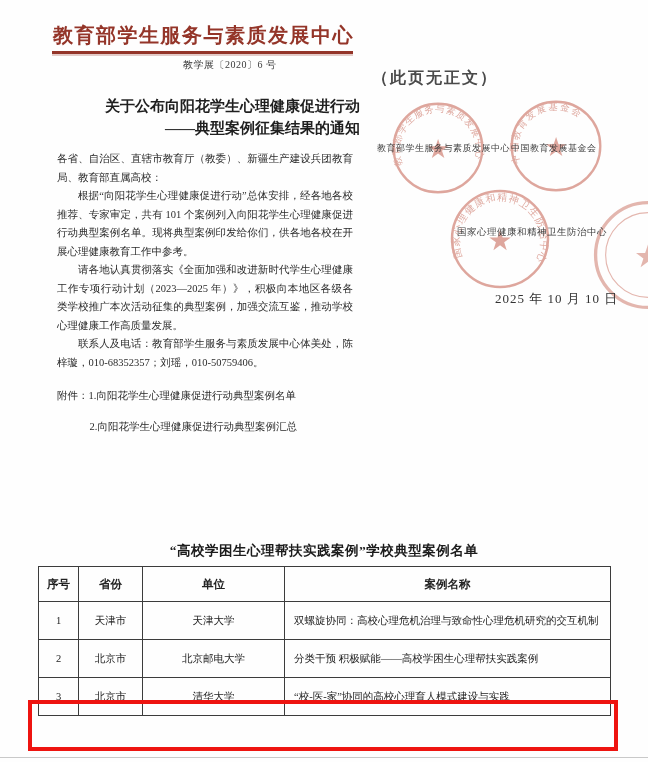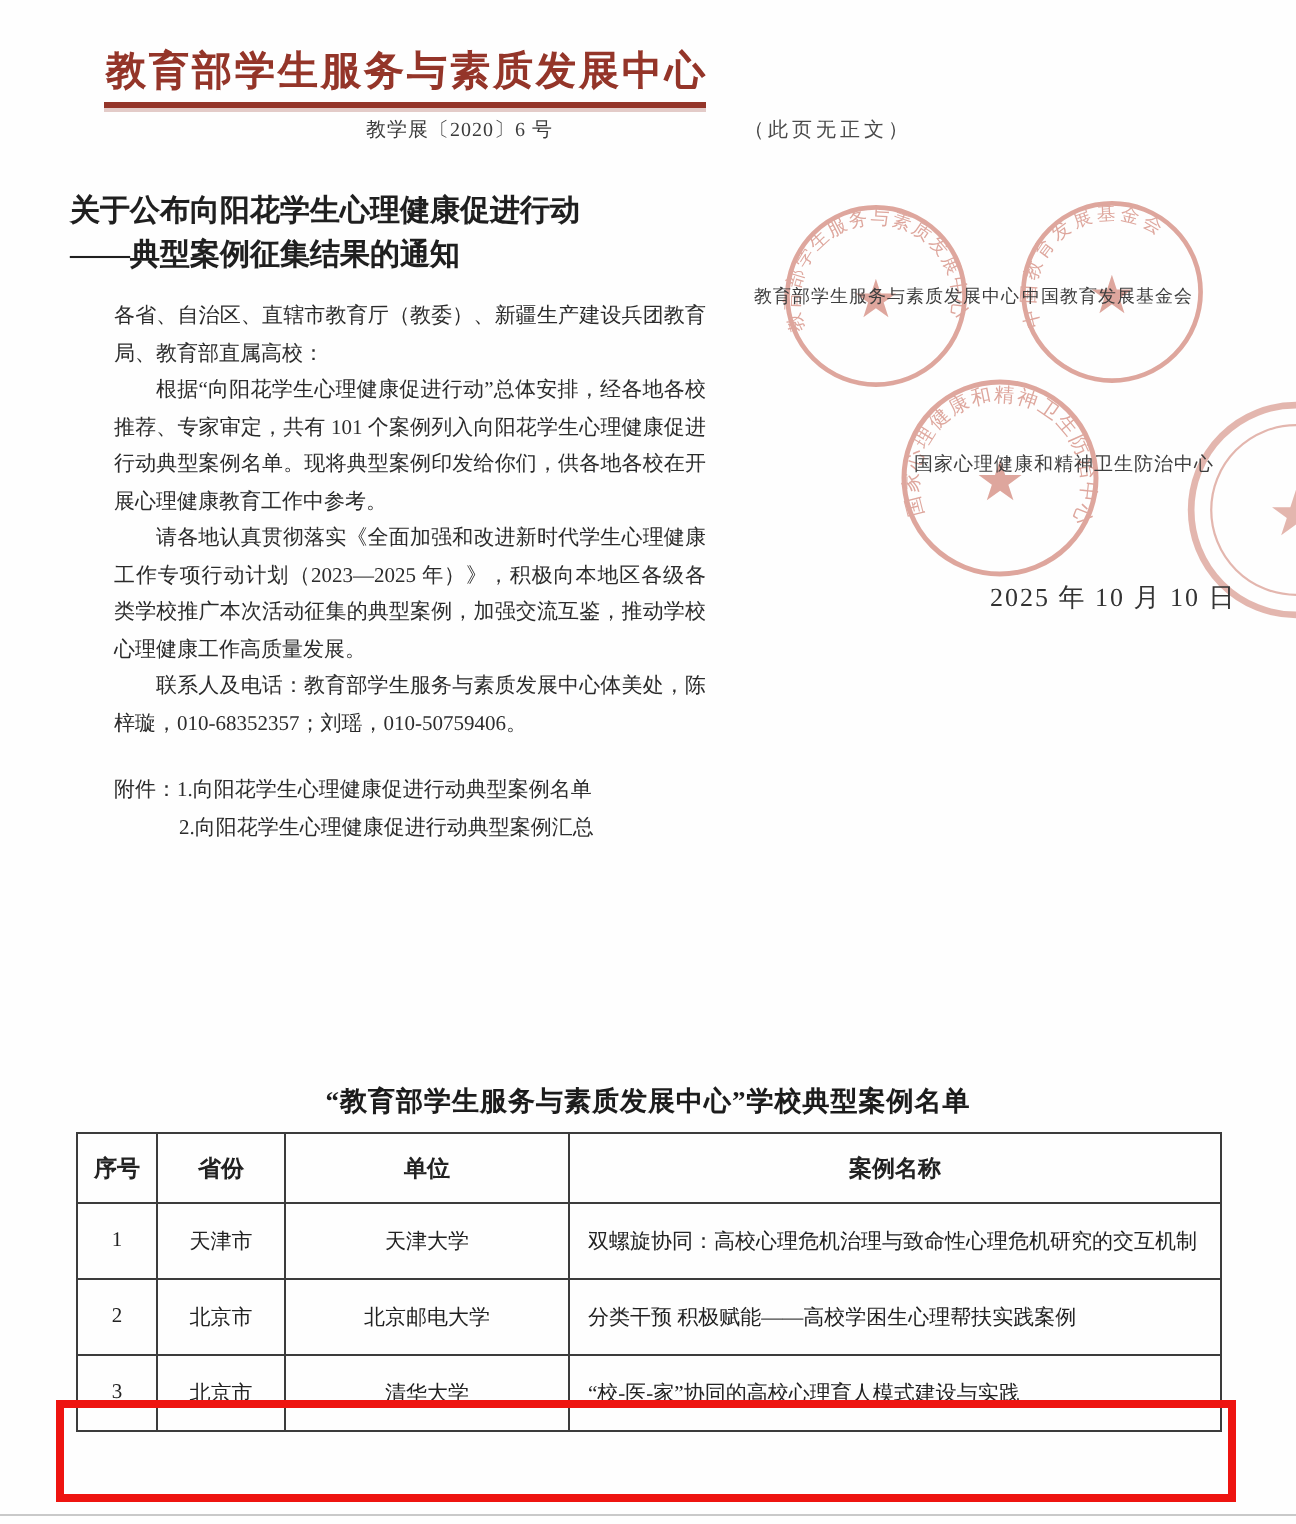--- a/index.html
+++ b/index.html
@@ -18,41 +18,41 @@
   }
   .letterhead-rule{
     position:absolute;left:52px;top:51px;width:301px;height:2.5px;
     background:#943529;box-shadow:0 2px 0 rgba(148,53,41,.25);
   }
   .doc-number{
     position:absolute;left:183px;top:58px;
     font-size:10px;color:#3b3b3b;letter-spacing:.5px;white-space:nowrap;
   }
   .no-body-note{
-    position:absolute;left:372px;top:58px;
-    font-size:10px;color:#4a4a4a;letter-spacing:2px;white-space:nowrap;
+    position:absolute;left:372px;top:68px;
+    font-size:16px;color:#4a4a4a;letter-spacing:2px;white-space:nowrap;font-weight:bold;
   }
 
   
   .notice-title{
     position:absolute;left:35px;top:95px;width:325px;
-    text-align:left;font-weight:bold;font-size:15px;line-height:22px;
+    text-align:right;font-weight:bold;font-size:15px;line-height:22px;
     color:#1f1f1f;
   }
 
   
   .notice-body{
     position:absolute;left:57px;top:150px;width:296px;
     font-size:10.5px;line-height:18.5px;text-align:justify;color:#2b2b2b;
   }
   .notice-body p{margin:0;}
   .notice-body p.indent{text-indent:2em;}
   .attachments{margin-top:15px;}
   .attachments .att-line{margin:0;}
-  .attachments .att-2{padding-left:3.1em;}
+  .attachments .att-2{padding-left:3.1em;margin-top:12px;}
 
   
   .seal{position:absolute;color:#c4604f;opacity:.55;}
   .seal svg{display:block;}
   .stamp-caption{
     position:absolute;font-size:9px;color:#3d3d3d;white-space:nowrap;
     letter-spacing:.5px;z-index:3;
   }
   .sign-date{
     position:absolute;left:495px;top:290px;font-size:13px;color:#333;
@@ -154,21 +154,21 @@
       <circle cx="52" cy="52" r="38" fill="none" stroke="currentColor" stroke-width="1"></circle>
       <text x="52" y="63" text-anchor="middle" font-size="28" fill="currentColor">★</text>
     </svg>
   </div>
 
   <div class="stamp-caption" style="left:377px;top:142px;">教育部学生服务与素质发展中心</div>
   <div class="stamp-caption" style="left:511px;top:142px;">中国教育发展基金会</div>
   <div class="stamp-caption" style="left:457px;top:226px;font-size:9.5px;">国家心理健康和精神卫生防治中心</div>
   <div class="sign-date">2025 年 10 月 10 日</div>
 
-  <div class="table-title">“教育部学生服务与素质发展中心”学校典型案例名单</div>
+  <div class="table-title">“高校学困生心理帮扶实践案例”学校典型案例名单</div>
 
   <table class="case-table">
     <colgroup>
       <col class="col-no">
         <col class="col-prov">
         <col class="col-unit">
         <col class="col-case">
     </colgroup>
     <thead>
       <tr>

